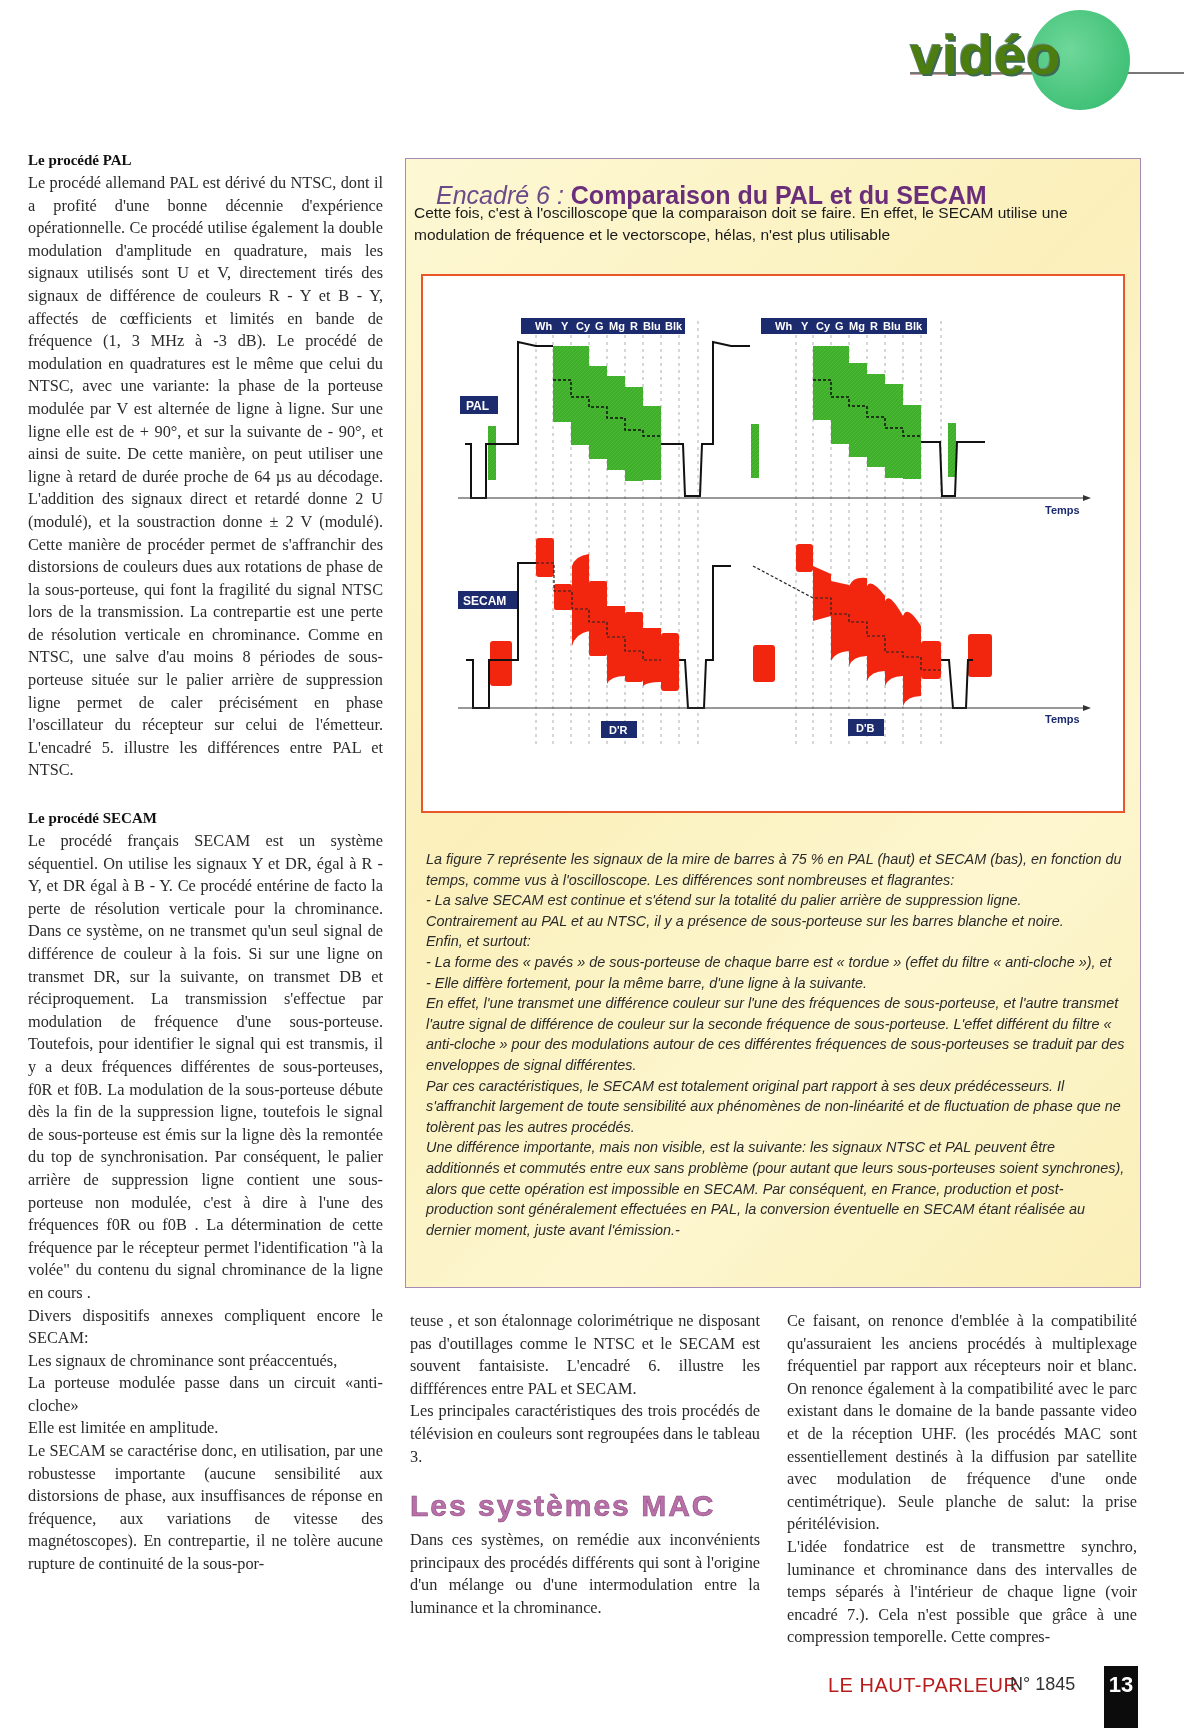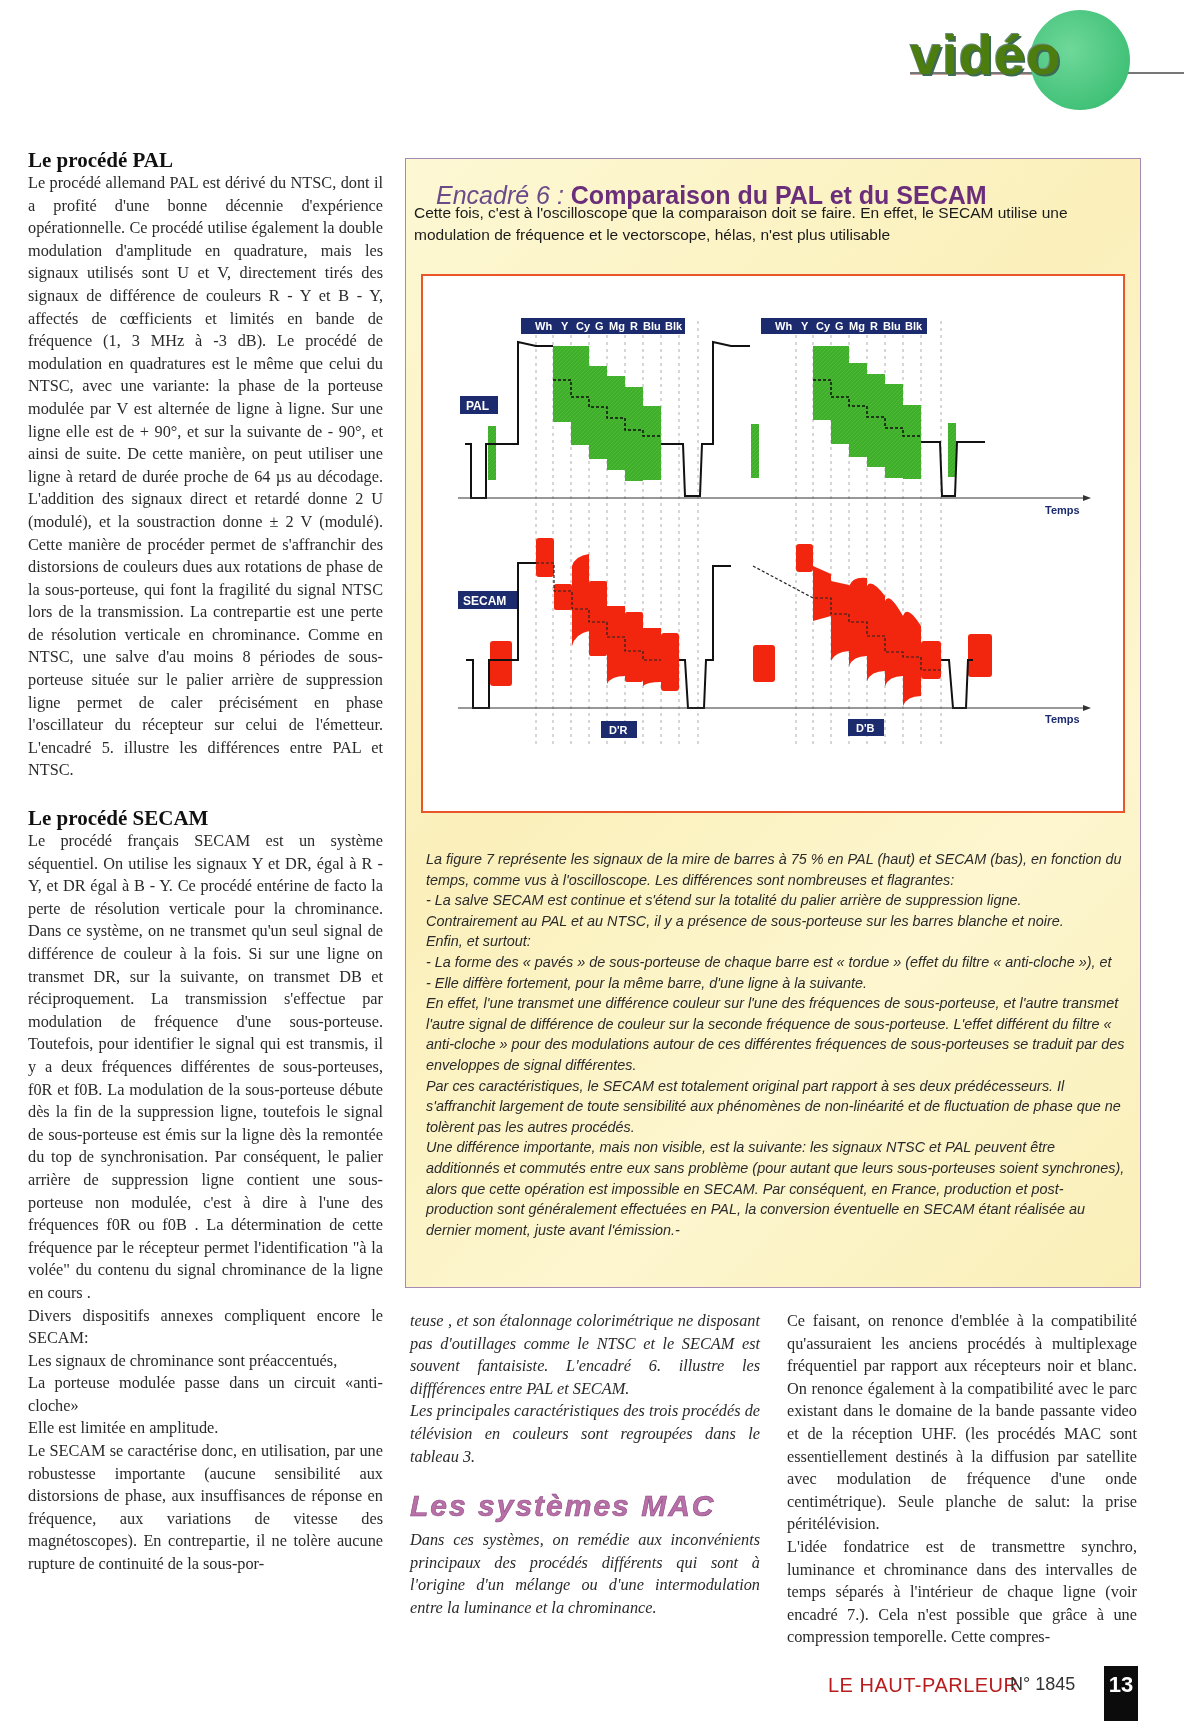--- a/index.html
+++ b/index.html
@@ -10,44 +10,44 @@
   .header-rule{left:910px;top:72px;width:274px;height:2px;background:#777;}
   .header-rule-red{left:910px;top:74px;width:200px;height:1px;background:#c9a0a0;}
   .logo-circle{left:1030px;top:10px;width:100px;height:100px;border-radius:50%;
        background:radial-gradient(circle at 40% 40%,#6fd89a,#2fb86a);}
   .logo-text{left:910px;top:22px;font-family:"Liberation Sans","DejaVu Sans",sans-serif;
        font-weight:bold;font-size:56px;letter-spacing:1px;color:#4d7c0f;
        text-shadow:2px 2px 0 #3c6a55,-1px -1px 0 #6a8f80;}
   
   .col{font-size:16.3px;line-height:22.6px;text-align:justify;hyphens:none;}
   .col p{margin:0;}
-  .col h3{margin:0;font-size:21px;font-weight:bold;color:#111;line-height:24px;}
+  .col h3{margin:0;font-size:15px;font-weight:bold;color:#111;line-height:24px;}
   .col1{left:28px;top:148px;width:355px;}
-  .col2{left:410px;top:1310px;width:350px;font-style:italic;}
+  .col2{left:410px;top:1310px;width:350px;}
   .col3{left:787px;top:1310px;width:350px;}
   .mac-title{font-family:"Liberation Sans","DejaVu Sans",sans-serif;font-weight:900;
        font-size:30px;line-height:31px;color:#b96fa8;letter-spacing:2px;
        margin:22px 0 8px 0;-webkit-text-stroke:0.6px #8a4a80;}
   
   .box{left:405px;top:158px;width:734px;height:1128px;border:1.5px solid #a58ab8;
        background:linear-gradient(135deg,#fdf8d4 0%,#fbf0bb 40%,#fdf6cf 70%,#faefb8 100%);}
   .box-title{position:absolute;left:30px;top:22px;font-family:"Liberation Sans","DejaVu Sans",sans-serif;
        font-size:25px;color:#6b4a8a;}
   .box-title .it{font-style:italic;font-weight:normal;}
   .box-title .bd{font-weight:bold;color:#6a2e7a;}
   .box-intro{position:absolute;left:8px;top:43px;width:700px;font-family:"Liberation Sans","DejaVu Sans",sans-serif;
        font-size:15.5px;line-height:22px;color:#1a1a1a;}
   .figure{position:absolute;left:15px;top:115px;width:700px;height:535px;background:#fff;border:2px solid #e8562a;}
   .box-caption{position:absolute;left:20px;top:690px;width:700px;font-family:"Liberation Sans","DejaVu Sans",sans-serif;
        font-style:italic;font-size:14.4px;line-height:20.6px;color:#2a2a2a;}
   .box-caption p{margin:0;}
   
   .footer-text{left:828px;top:1674px;font-family:"Liberation Sans","DejaVu Sans",sans-serif;font-size:20px;color:#b91c1c;letter-spacing:0.5px;}
   .footer-issue{left:1010px;top:1674px;font-family:"Liberation Sans","DejaVu Sans",sans-serif;font-size:18px;color:#333;}
-  .page-num{left:1104px;top:1666px;width:34px;height:55px;background:#0c0c0c;color:#fff;
+  .page-num{left:1104px;top:1666px;width:34px;height:62px;background:#0c0c0c;color:#fff;
        font-family:"Liberation Sans","DejaVu Sans",sans-serif;font-weight:bold;font-size:22px;text-align:center;padding-top:6px;box-sizing:border-box;}
 </style>
 </head>
 <body>
 
 <div class="abs header-rule"></div>
 <div class="abs header-rule-red"></div>
 <div class="abs logo-circle"></div>
 <div class="abs logo-text">vidéo</div>
 

